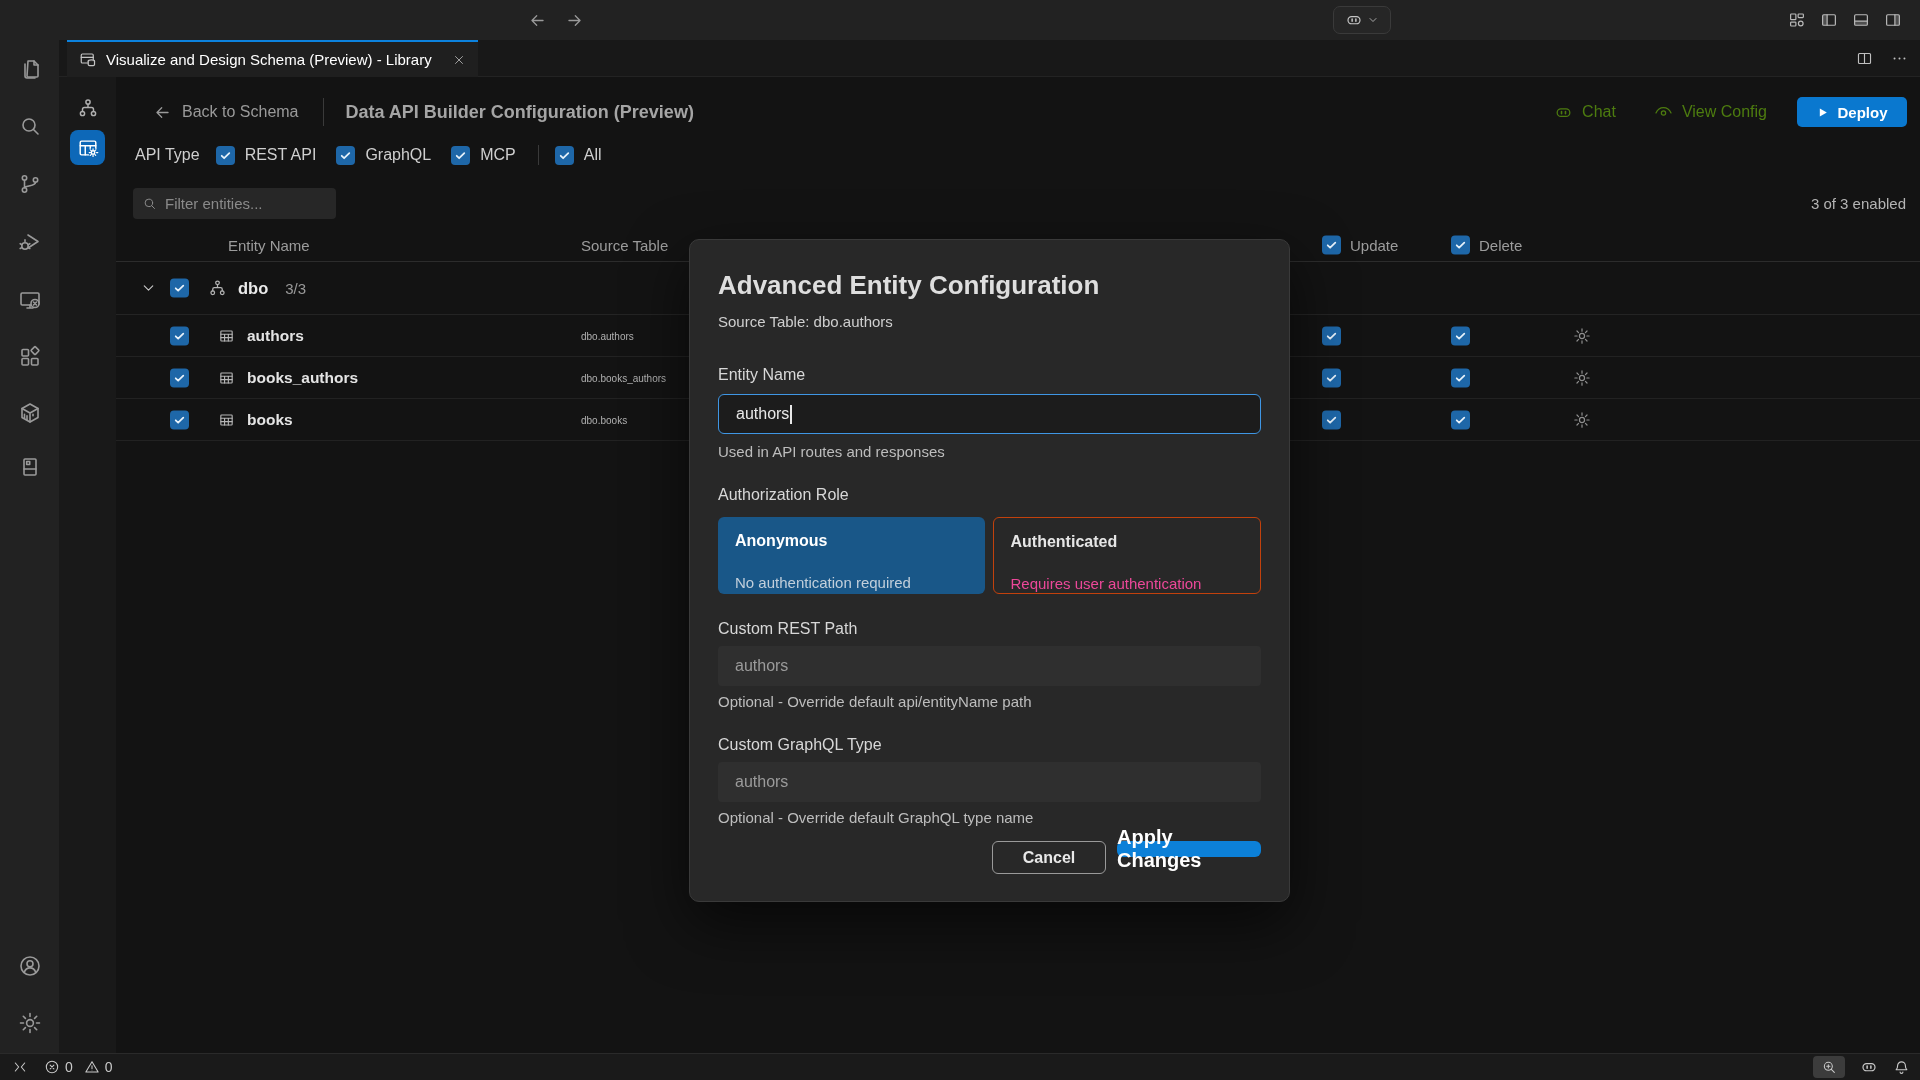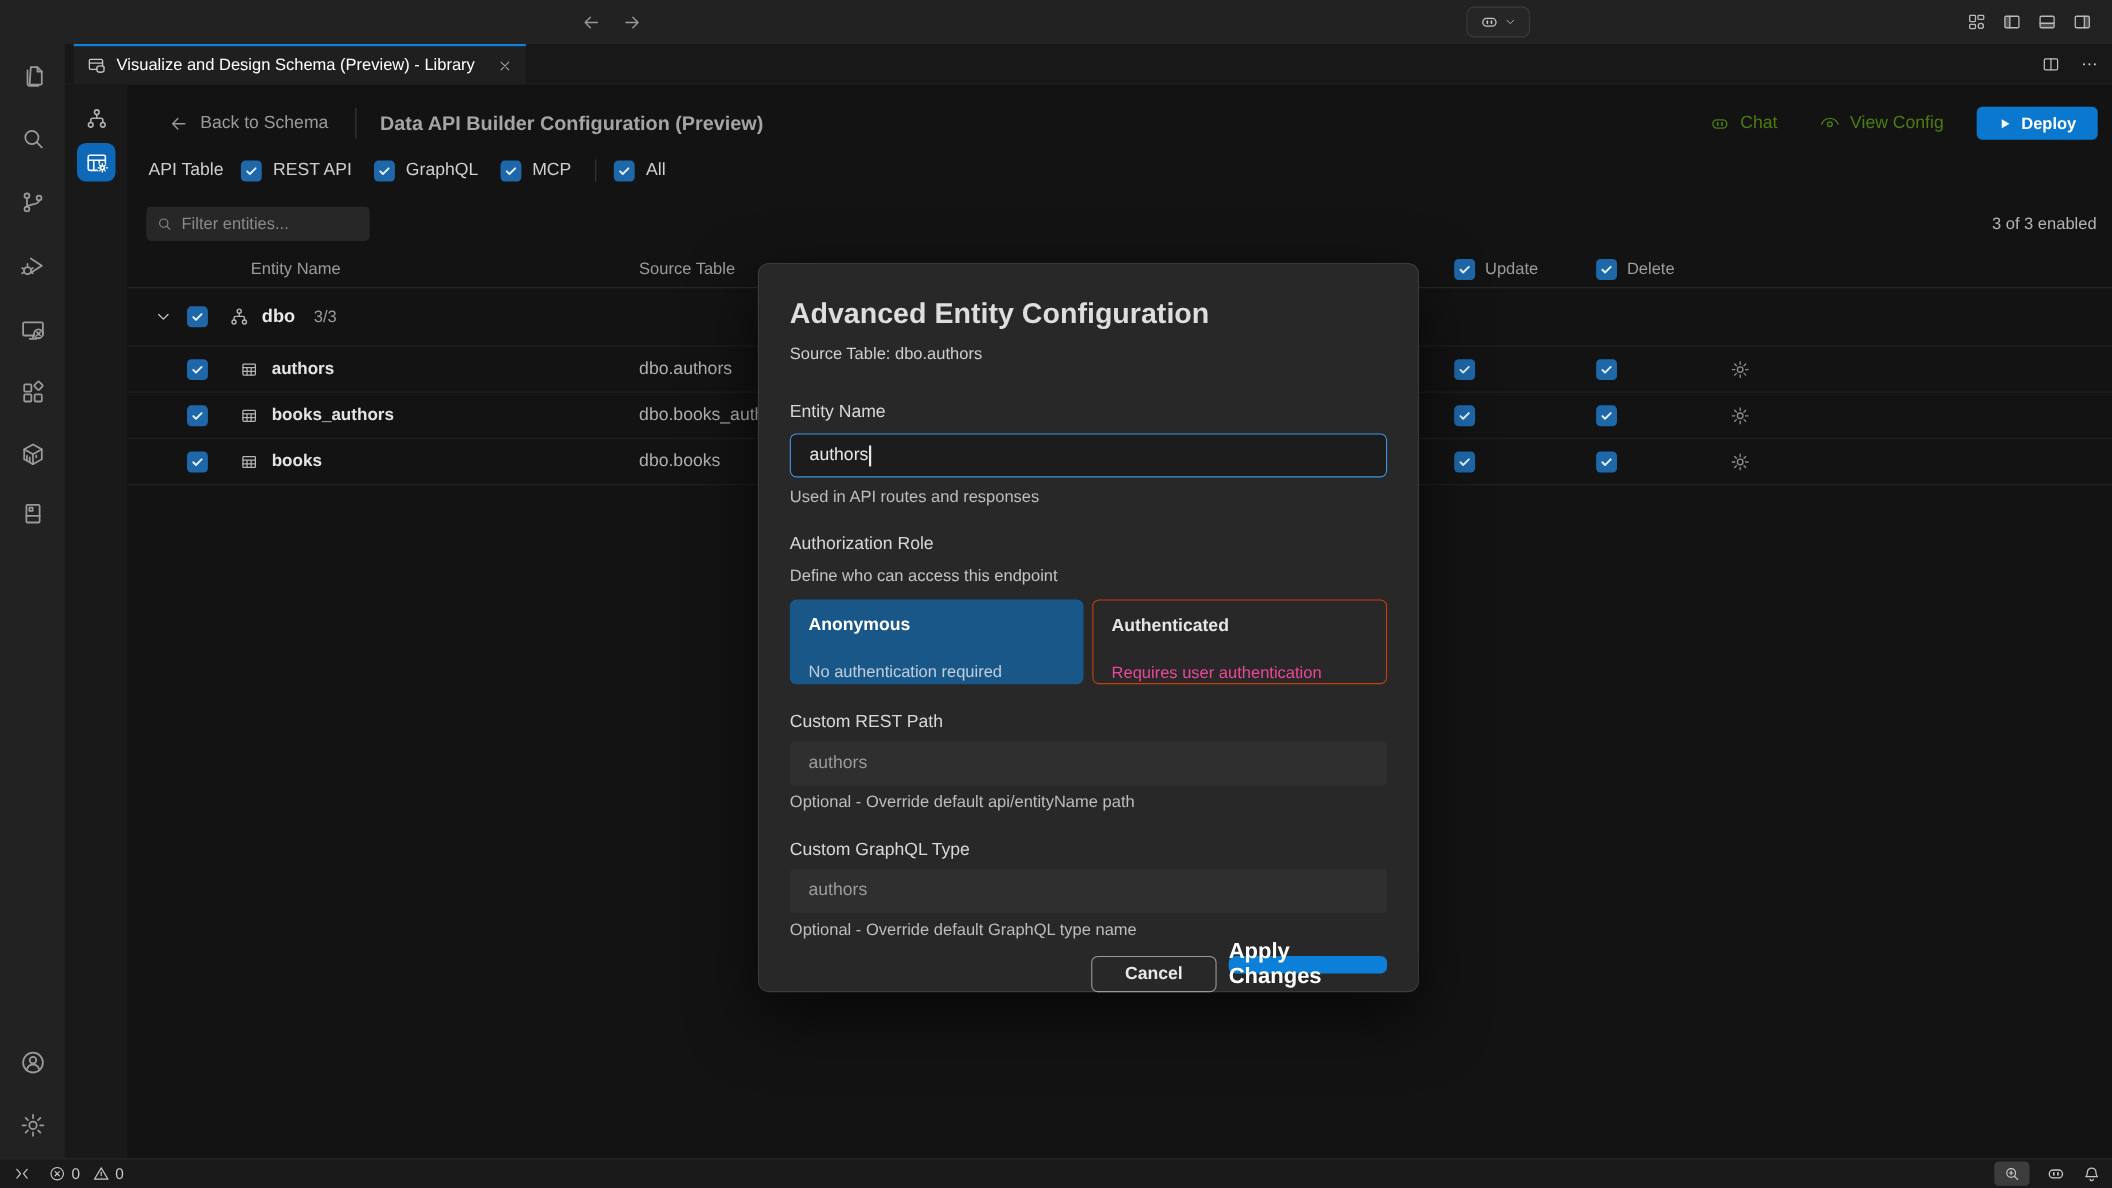--- a/index.html
+++ b/index.html
@@ -59,21 +59,21 @@
   .enabled-summary { position:absolute; right:14px; top:111px; height:31px; line-height:31px; font-size:15px; color:#b4b4b4; }
 
   
   .etable { position:absolute; left:0; right:0; top:151px; }
   .trow { position:relative; }
   .thead { height:34px; border-bottom:1px solid #2c2c2c; color:#9c9c9c; font-size:15px; }
   .tgroup { height:53px; border-bottom:1px solid #242424; }
   .tentity { height:42px; border-bottom:1px solid #222222; }
   .cell { position:absolute; top:50%; transform:translateY(-50%); display:flex; align-items:center; gap:9px; }
   .ename { font-weight:700; color:#e4e4e4; font-size:15.5px; }
-  .esrc { color:#b0b0b0; font-size:16px; }
+  .esrc { color:#b0b0b0; font-size:10px; }
   .rowicon { color:#b5b5b5; }
   .gearbtn { color:#8f8f8f; }
   .groupname { font-weight:700; font-size:16.5px; color:#eaeaea; }
   .groupcount { font-size:15px; color:#9a9a9a; margin-left:8px; }
   .chev { color:#c9c9c9; }
 
   
   .modal { position:absolute; left:689px; top:239px; width:601px; height:663px; background:#282828; border:1px solid #3a3a3a; border-radius:10px; box-shadow:0 22px 60px rgba(0,0,0,.6); padding:30px 28px 0 28px; z-index:5; }
   .m-title { font-size:26px; font-weight:700; color:#dedede; line-height:30px; }
   .m-source { margin-top:13px; font-size:15px; color:#cfcfcf; }
@@ -445,21 +445,21 @@
         <span>
             <svg class="ic" width="13" height="13">
               <use href="#i-play"></use>
             </svg>
           </span>
         <span>Deploy</span>
       </div>
     </div>
 
     <div class="filters">
-      <span class="flabel">API Table</span>
+      <span class="flabel">API Type</span>
       <span class="opt">
         <span class="cb">
             <svg class="ic" width="13" height="13">
               <use href="#i-check"></use>
             </svg>
           </span>
         <span>REST API</span>
       </span>
       <span class="opt">
         <span class="cb">
@@ -659,21 +659,20 @@
     <div class="m-source">Source Table: dbo.authors</div>
 
     <div class="m-label">Entity Name</div>
     <div class="m-input-focus">
       <span>authors</span>
         <span class="caret"></span>
     </div>
     <div class="m-help">Used in API routes and responses</div>
 
     <div class="m-sublabel">Authorization Role</div>
-    <div class="m-subhelp">Define who can access this endpoint</div>
 
     <div class="cards">
       <div class="card selected">
         <div class="c-title">Anonymous</div>
         <div class="c-desc">No authentication required</div>
       </div>
       <div class="card outline">
         <div class="c-title">Authenticated</div>
         <div class="c-desc">Requires user authentication</div>
       </div>

